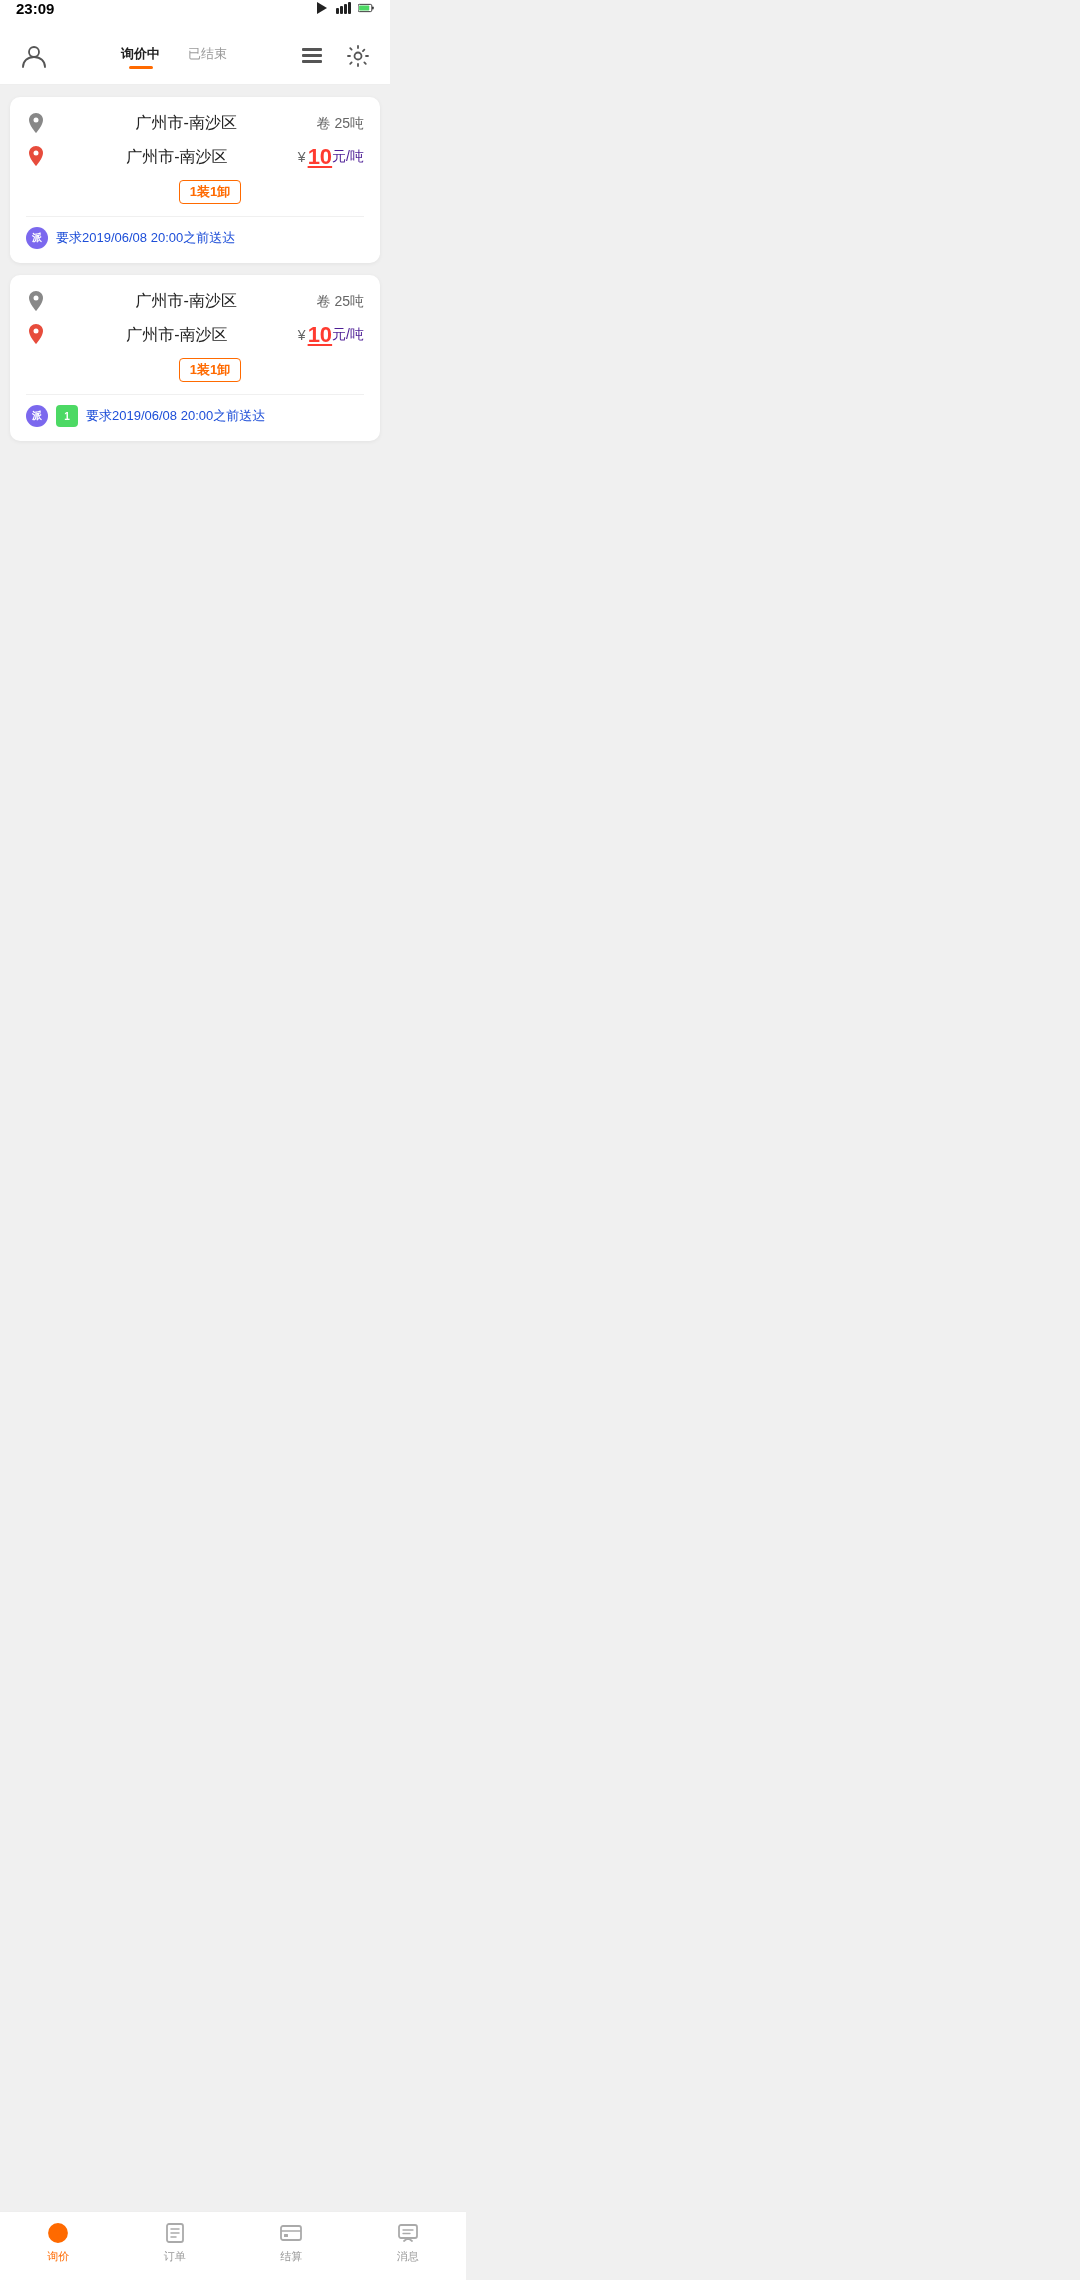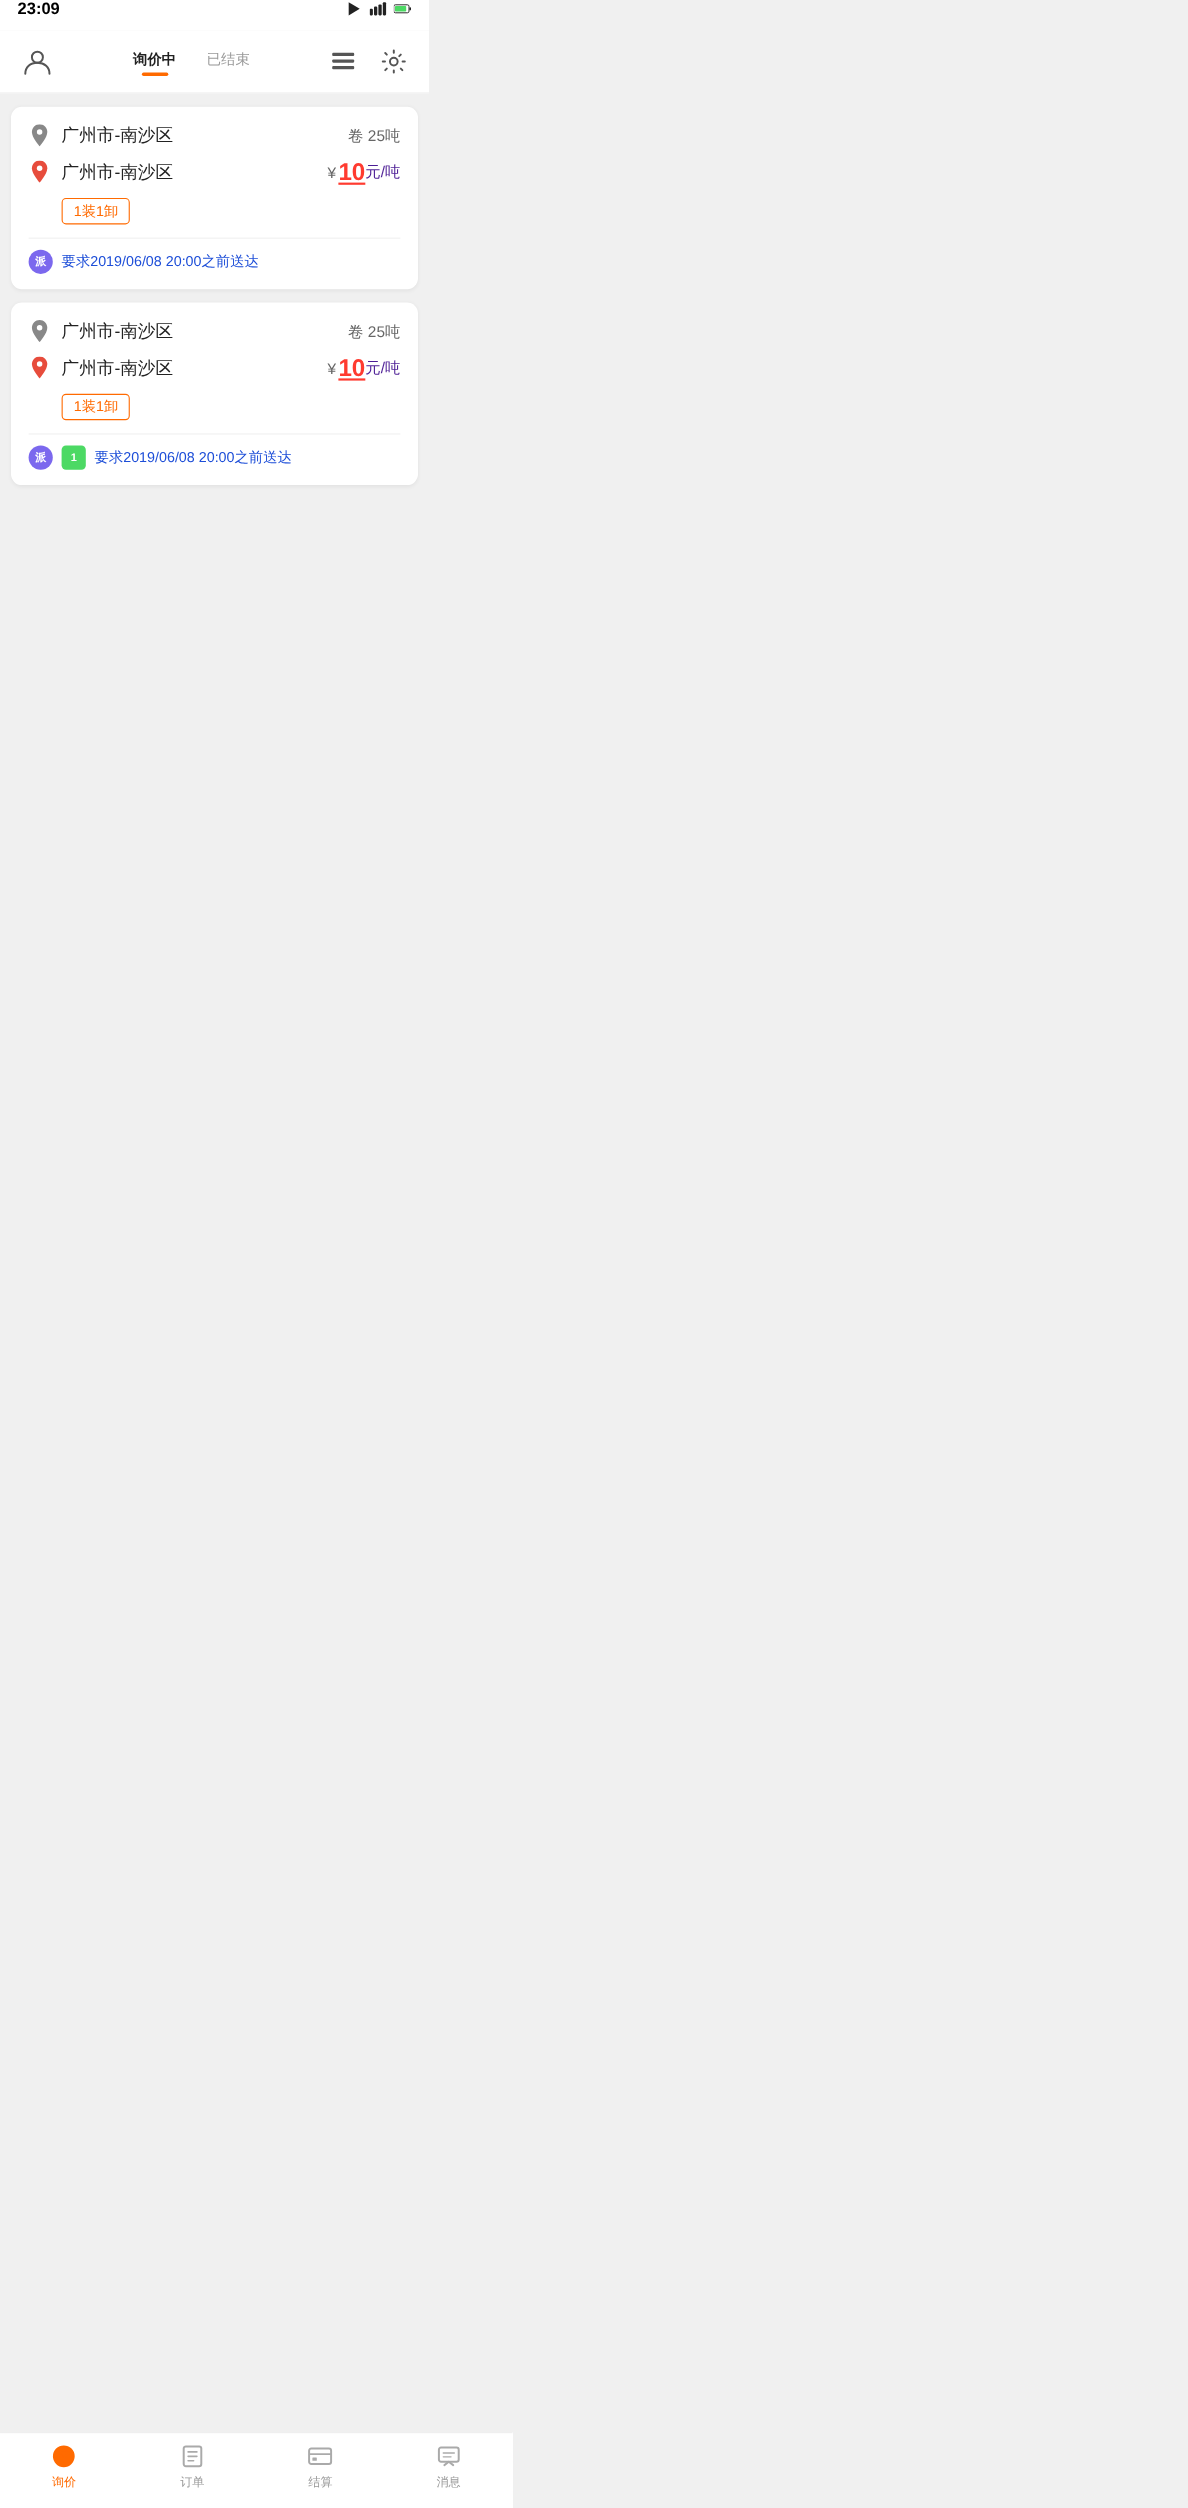--- a/index.html
+++ b/index.html
@@ -81,20 +81,21 @@
       display: flex; align-items: center; justify-content: center;
       cursor: pointer;
     }
 
     
     .main-content {
       padding: 12px 10px;
       display: flex;
       flex-direction: column;
       gap: 12px;
+      text-align: center;
     }
 
     
     .card {
       background: #fff;
       border-radius: 10px;
       padding: 16px 16px 14px 16px;
       box-shadow: 0 1px 4px rgba(0,0,0,0.06);
     }
 
@@ -144,20 +145,21 @@
       text-decoration: underline;
     }
     .price-unit {
       font-size: 14px;
       color: #4c1d95;
       margin-left: 0;
     }
 
     .tag-row {
       margin: 8px 0 12px 30px;
+      font-weight: bold;
     }
     .tag {
       display: inline-block;
       border: 1.5px solid #ff6a00;
       color: #ff6a00;
       font-size: 13px;
       padding: 2px 10px;
       border-radius: 4px;
     }
 

